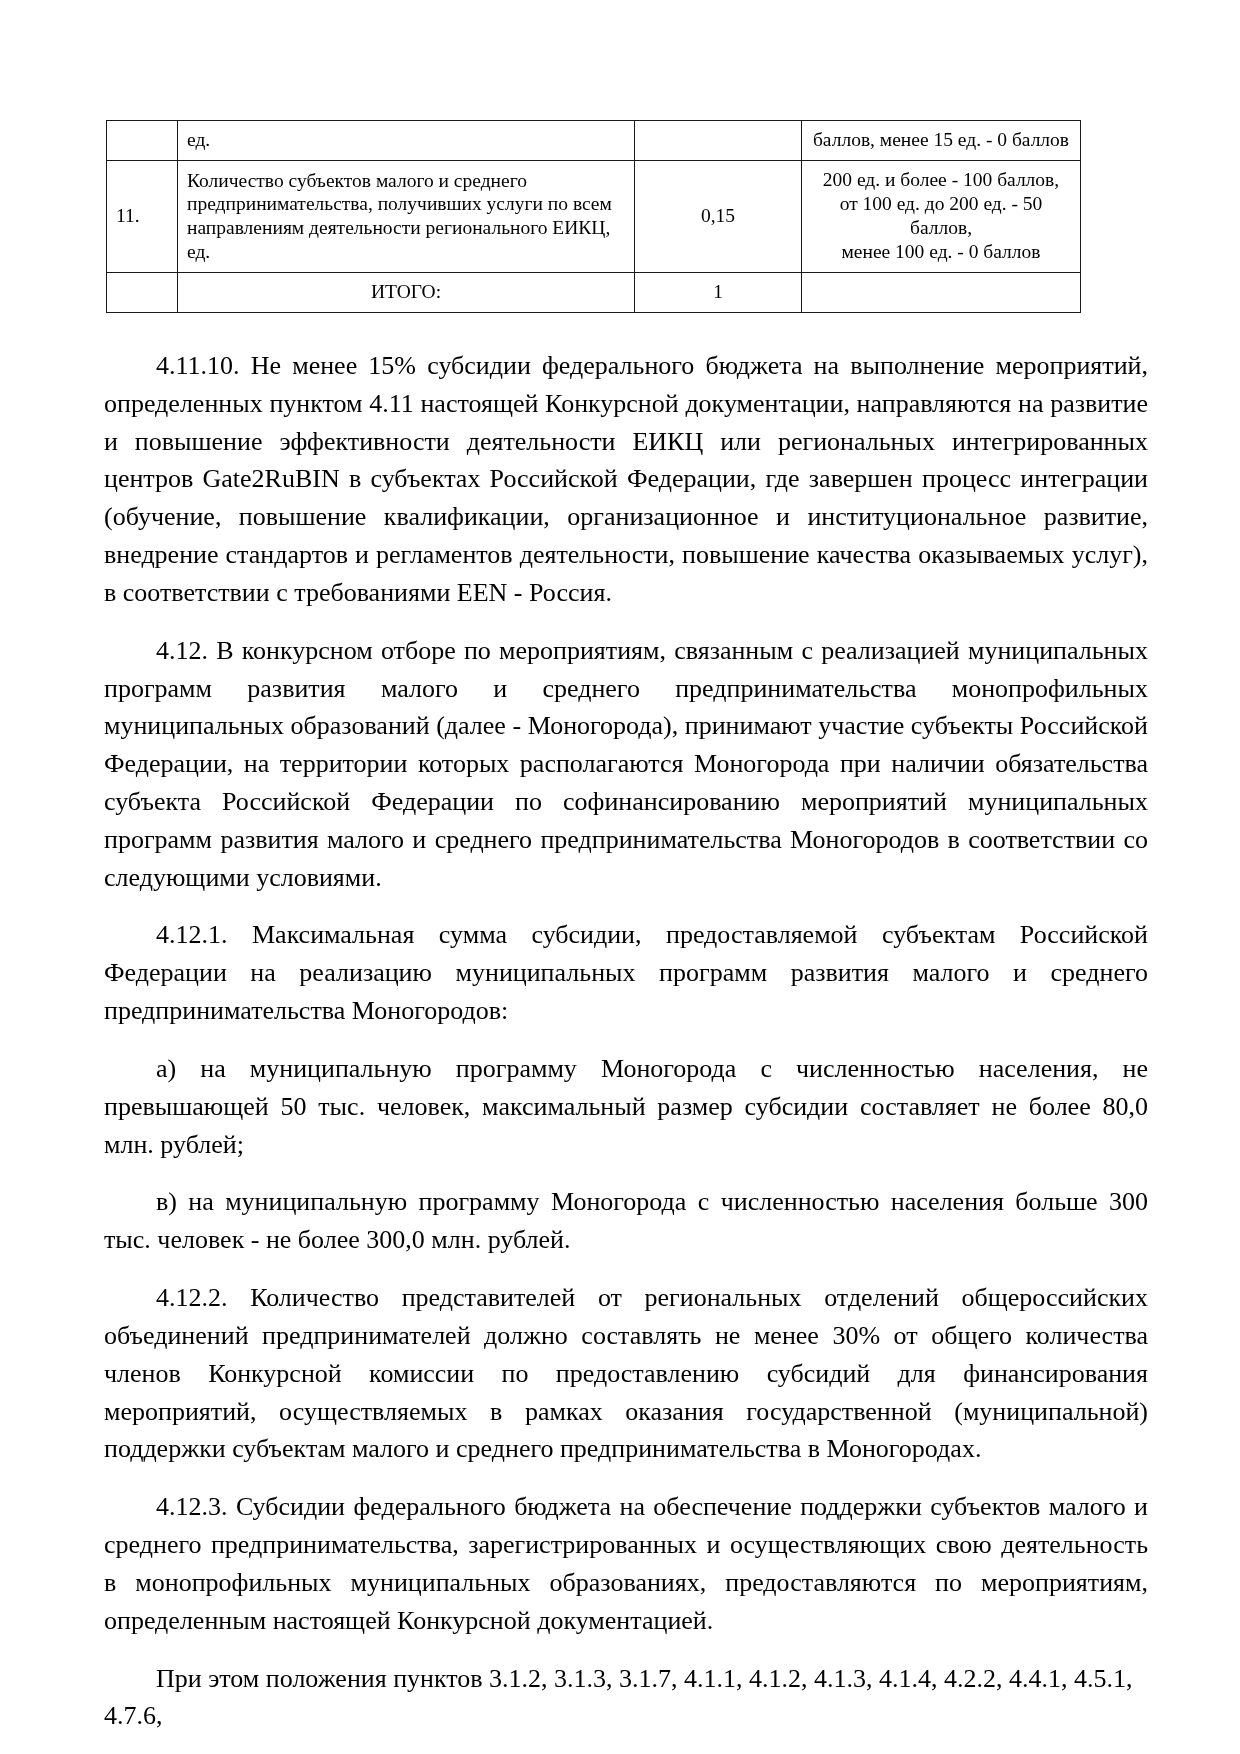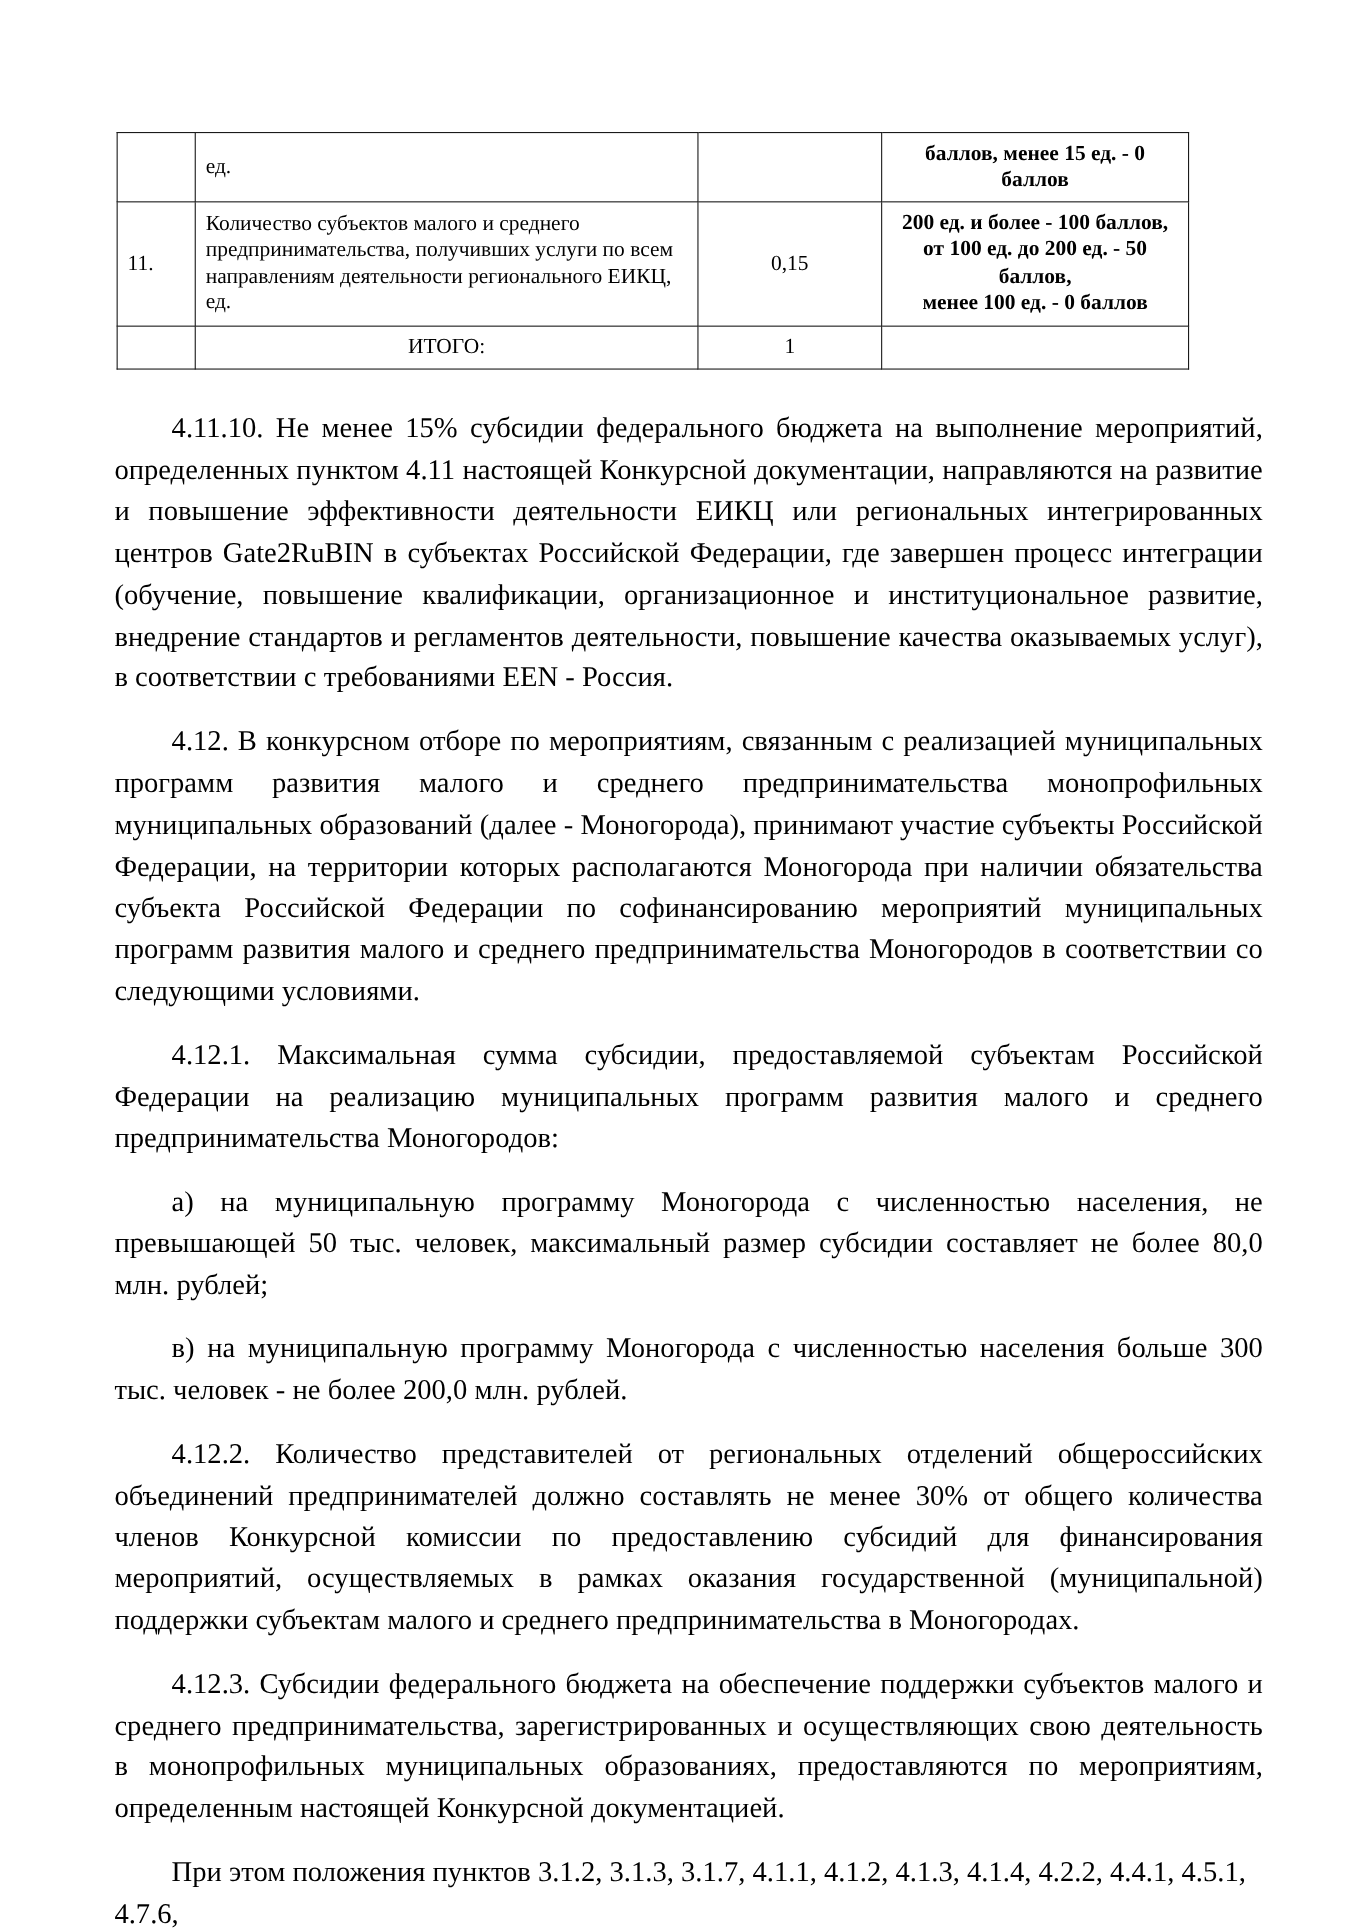--- a/index.html
+++ b/index.html
@@ -33,21 +33,21 @@
     line-height: 1.21;
   }
   table.criteria td {
     border: 1.6px solid #1a1a1a;
     padding: 7px 9px 8px 9px;
     vertical-align: middle;
   }
   .col-num   { width: 52px;  text-align: left; }
   .col-name  { width: 438px; text-align: left; }
   .col-weight{ width: 148px; text-align: center; }
-  .col-score { width: 260px; text-align: center; font-weight: bold; }
+  .col-score { width: 260px; text-align: center; }
 
   .cell-name-top { vertical-align: top; }
   .row-total td { padding-top: 9px; padding-bottom: 10px; }
   .total-label { text-align: center; }
   .score-lines { line-height: 1.24; }
 
   
   .body-text {
     margin-top: 34px;
     font-size: 26px;
@@ -93,19 +93,19 @@
         <td class="col-score"></td>
       </tr>
     </tbody>
   </table>
 
   <div class="body-text">
     <p class="para">4.11.10. Не менее 15% субсидии федерального бюджета на выполнение мероприятий, определенных пунктом 4.11 настоящей Конкурсной документации, направляются на развитие и повышение эффективности деятельности ЕИКЦ или региональных интегрированных центров Gate2RuBIN в субъектах Российской Федерации, где завершен процесс интеграции (обучение, повышение квалификации, организационное и институциональное развитие, внедрение стандартов и регламентов деятельности, повышение качества оказываемых услуг), в соответствии с требованиями EEN - Россия.</p>
     <p class="para">4.12. В конкурсном отборе по мероприятиям, связанным с реализацией муниципальных программ развития малого и среднего предпринимательства монопрофильных муниципальных образований (далее - Моногорода), принимают участие субъекты Российской Федерации, на территории которых располагаются Моногорода при наличии обязательства субъекта Российской Федерации по софинансированию мероприятий муниципальных программ развития малого и среднего предпринимательства Моногородов в соответствии со следующими условиями.</p>
     <p class="para">4.12.1. Максимальная сумма субсидии, предоставляемой субъектам Российской Федерации на реализацию муниципальных программ развития малого и среднего предпринимательства Моногородов:</p>
     <p class="para">а) на муниципальную программу Моногорода с численностью населения, не превышающей 50 тыс. человек, максимальный размер субсидии составляет не более 80,0 млн. рублей;</p>
-    <p class="para">в) на муниципальную программу Моногорода с численностью населения больше 300 тыс. человек - не более 200,0 млн. рублей.</p>
+    <p class="para">в) на муниципальную программу Моногорода с численностью населения больше 300 тыс. человек - не более 300,0 млн. рублей.</p>
     <p class="para">4.12.2. Количество представителей от региональных отделений общероссийских объединений предпринимателей должно составлять не менее 30% от общего количества членов Конкурсной комиссии по предоставлению субсидий для финансирования мероприятий, осуществляемых в рамках оказания государственной (муниципальной) поддержки субъектам малого и среднего предпринимательства в Моногородах.</p>
     <p class="para">4.12.3. Субсидии федерального бюджета на обеспечение поддержки субъектов малого и среднего предпринимательства, зарегистрированных и осуществляющих свою деятельность в монопрофильных муниципальных образованиях, предоставляются по мероприятиям, определенным настоящей Конкурсной документацией.</p>
     <p class="para nojust last">При этом положения пунктов 3.1.2, 3.1.3, 3.1.7, 4.1.1, 4.1.2, 4.1.3, 4.1.4, 4.2.2, 4.4.1, 4.5.1, 4.7.6,</p>
   </div>
 
 </div>
 
 </body></html>

